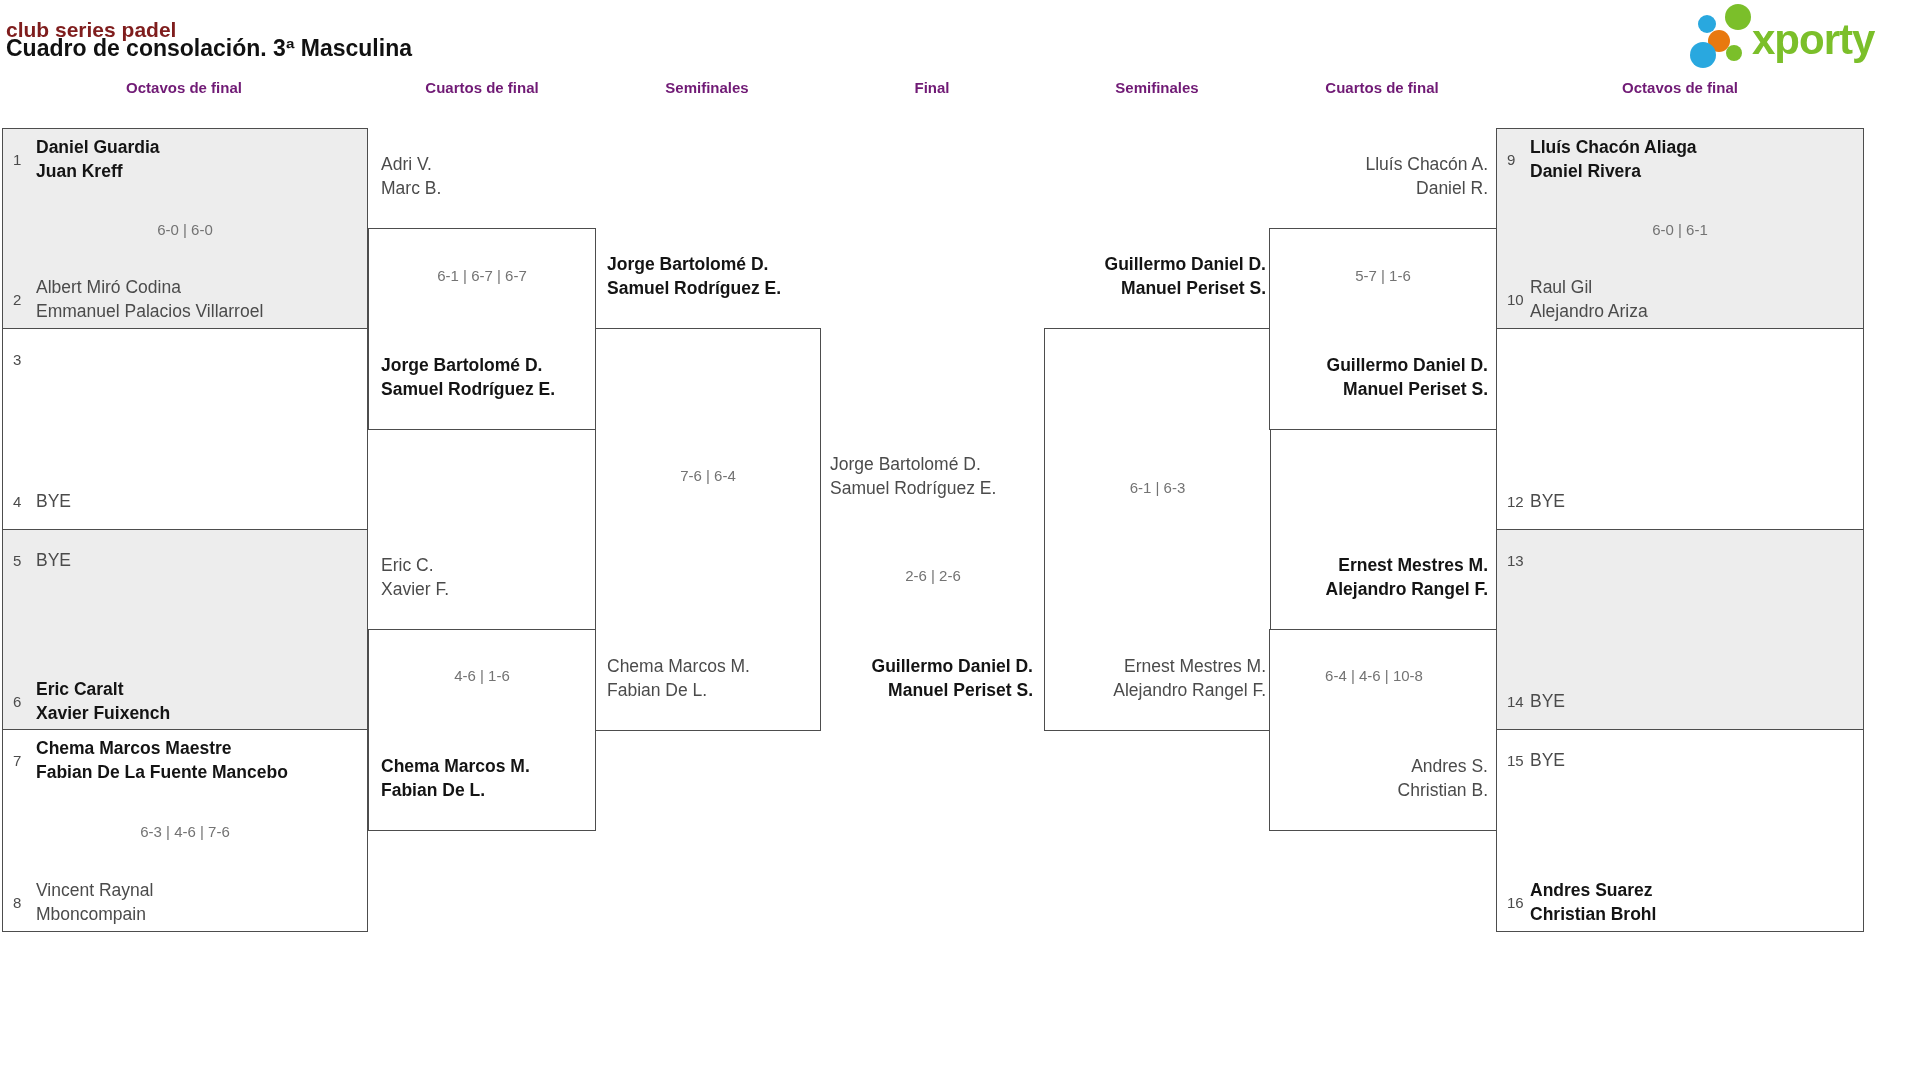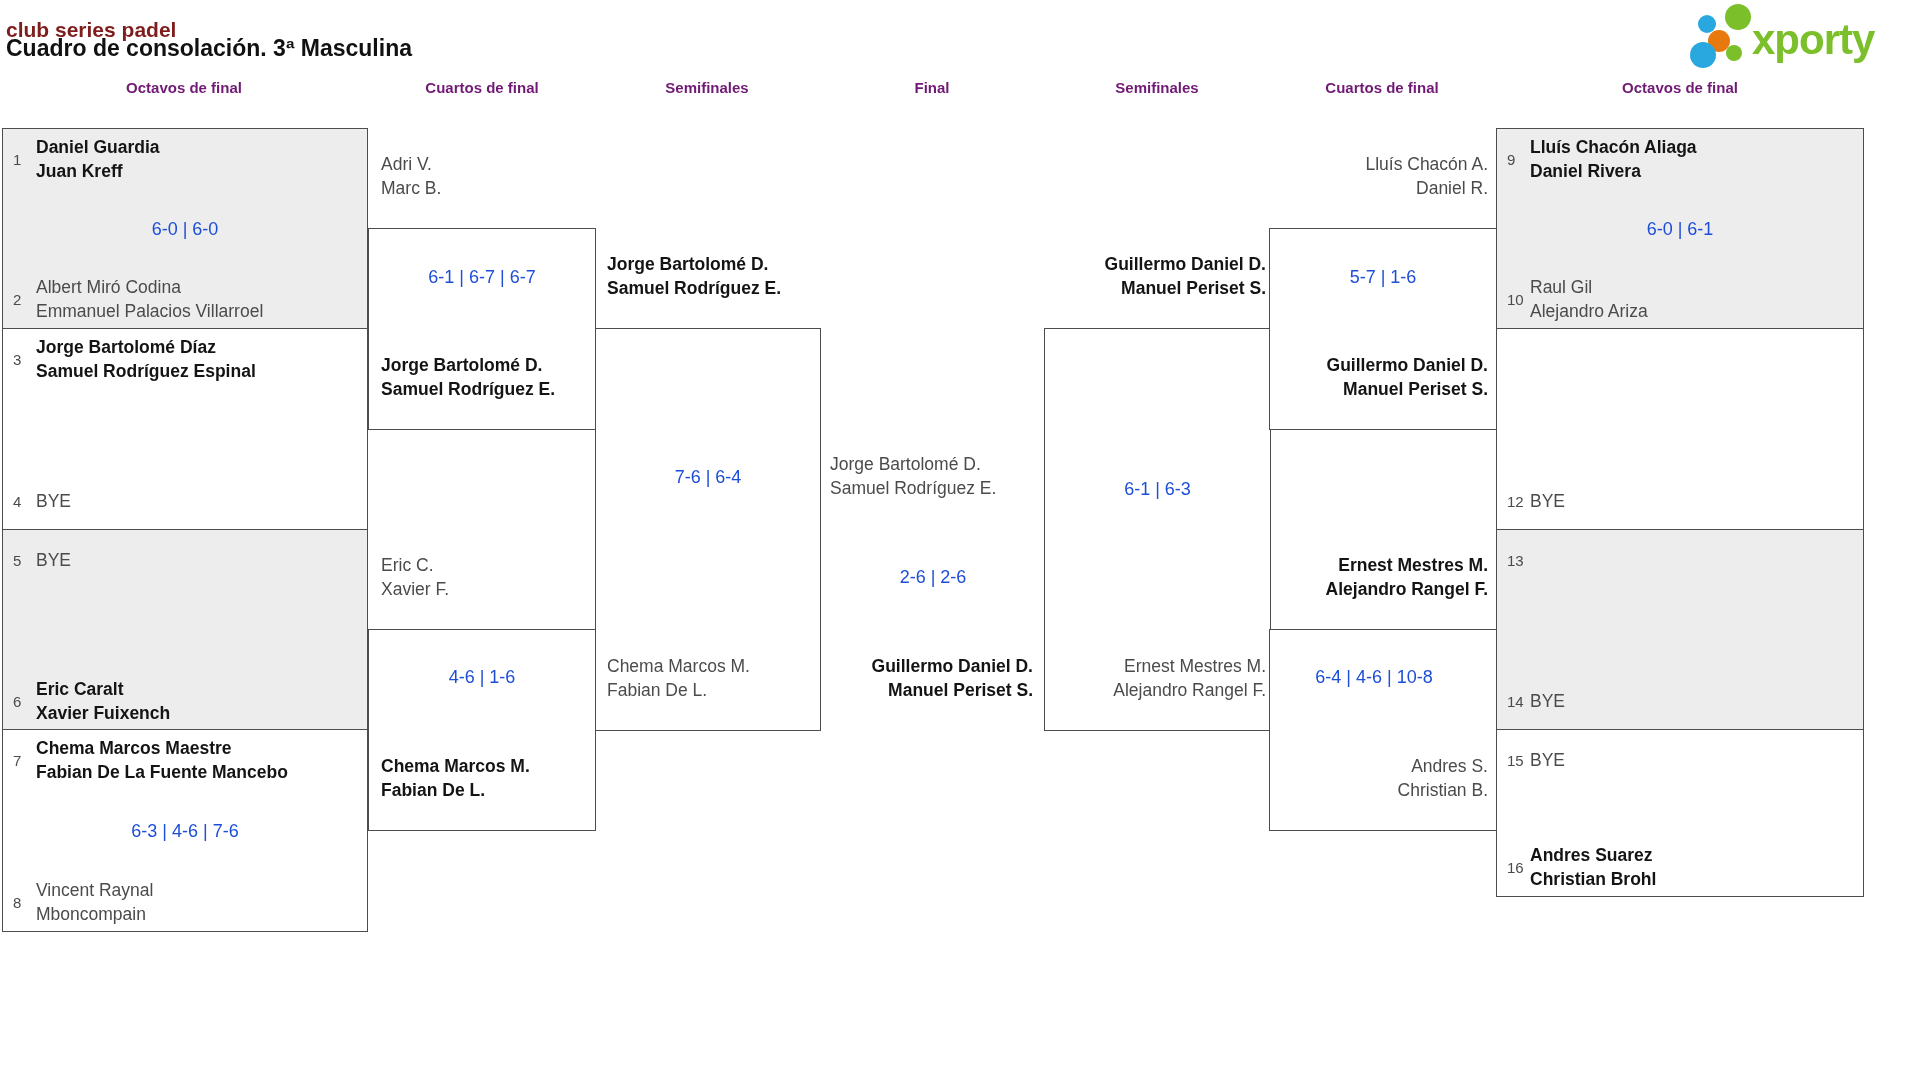--- a/index.html
+++ b/index.html
@@ -24,21 +24,21 @@
   .slot-bottom{bottom:5px;}
   .seed{position:absolute;left:10px;width:22px;font-size:15px;color:#4b4b4b;}
   .names{margin-left:33px;}
   .team-line{display:block;font-size:17.5px;line-height:24px;color:#4b4b4b;white-space:nowrap;}
   .win .team-line{font-weight:700;color:#141414;}
   
   .fteam{position:absolute;height:48px;}
   .fteam .team-line{white-space:nowrap;}
   .ralign{text-align:right;}
   
-  .score{position:absolute;font-size:18px;color:#1d4ed8;text-align:center;white-space:nowrap;}
+  .score{position:absolute;font-size:15px;color:#737373;text-align:center;white-space:nowrap;}
   .obox-score{left:0;width:100%;top:50%;transform:translateY(-50%);}
   
   .logo-text{position:absolute;left:1752px;top:16px;font-size:42px;line-height:48px;font-weight:700;letter-spacing:-1px;}
 </style>
 </head>
 <body>
 
 <div class="title-line1">club series padel</div>
 <div class="title-line2">Cuadro de consolación. 3ª Masculina</div>
 
@@ -73,24 +73,20 @@
     <span class="names">
       <span class="team-line">Albert Miró Codina</span>
       <span class="team-line">Emmanuel Palacios Villarroel</span>
     </span>
   </div>
 </div>
 
 <div class="box" style="left:2px;top:328px;width:366px;height:203px;">
   <div class="slot slot-top win">
     <span class="seed">3</span>
-    <span class="names">
-      <span class="team-line">Jorge Bartolomé Díaz</span>
-      <span class="team-line">Samuel Rodríguez Espinal</span>
-    </span>
   </div>
   <div class="slot slot-bottom">
     <span class="seed">4</span>
     <span class="names">
       <span class="team-line">BYE</span>
     </span>
   </div>
 </div>
 
 <div class="box gray" style="left:2px;top:529px;width:366px;height:202px;">
@@ -237,21 +233,21 @@
     <span class="seed">13</span>
   </div>
   <div class="slot slot-bottom">
     <span class="seed">14</span>
     <span class="names">
       <span class="team-line">BYE</span>
     </span>
   </div>
 </div>
 
-<div class="box" style="left:1496px;top:729px;width:368px;height:168px;">
+<div class="box" style="left:1496px;top:729px;width:368px;height:203px;">
   <div class="slot slot-top">
     <span class="seed">15</span>
     <span class="names">
       <span class="team-line">BYE</span>
     </span>
   </div>
   <div class="slot slot-bottom win">
     <span class="seed">16</span>
     <span class="names">
       <span class="team-line">Andres Suarez</span>

